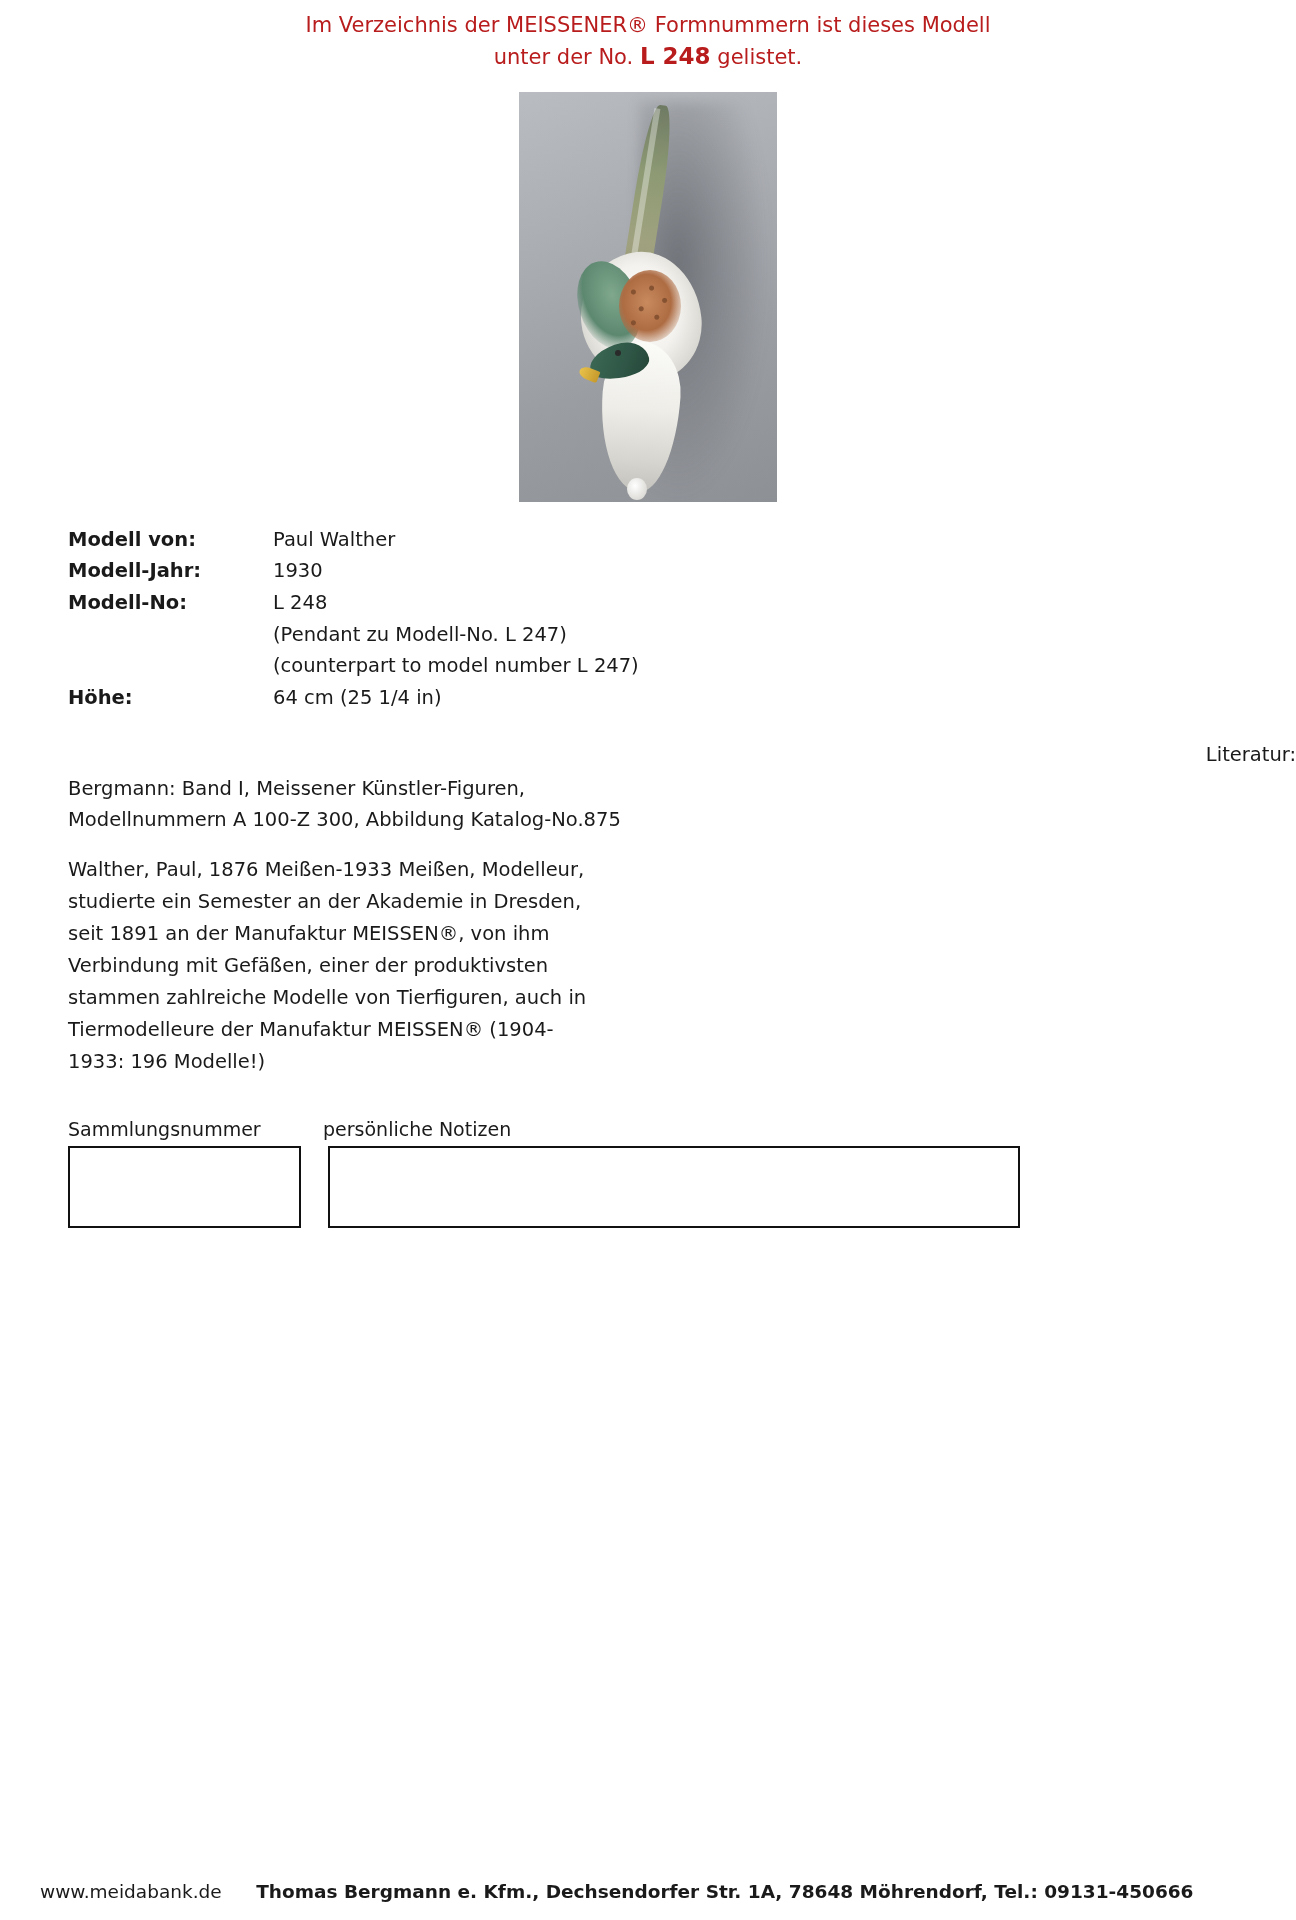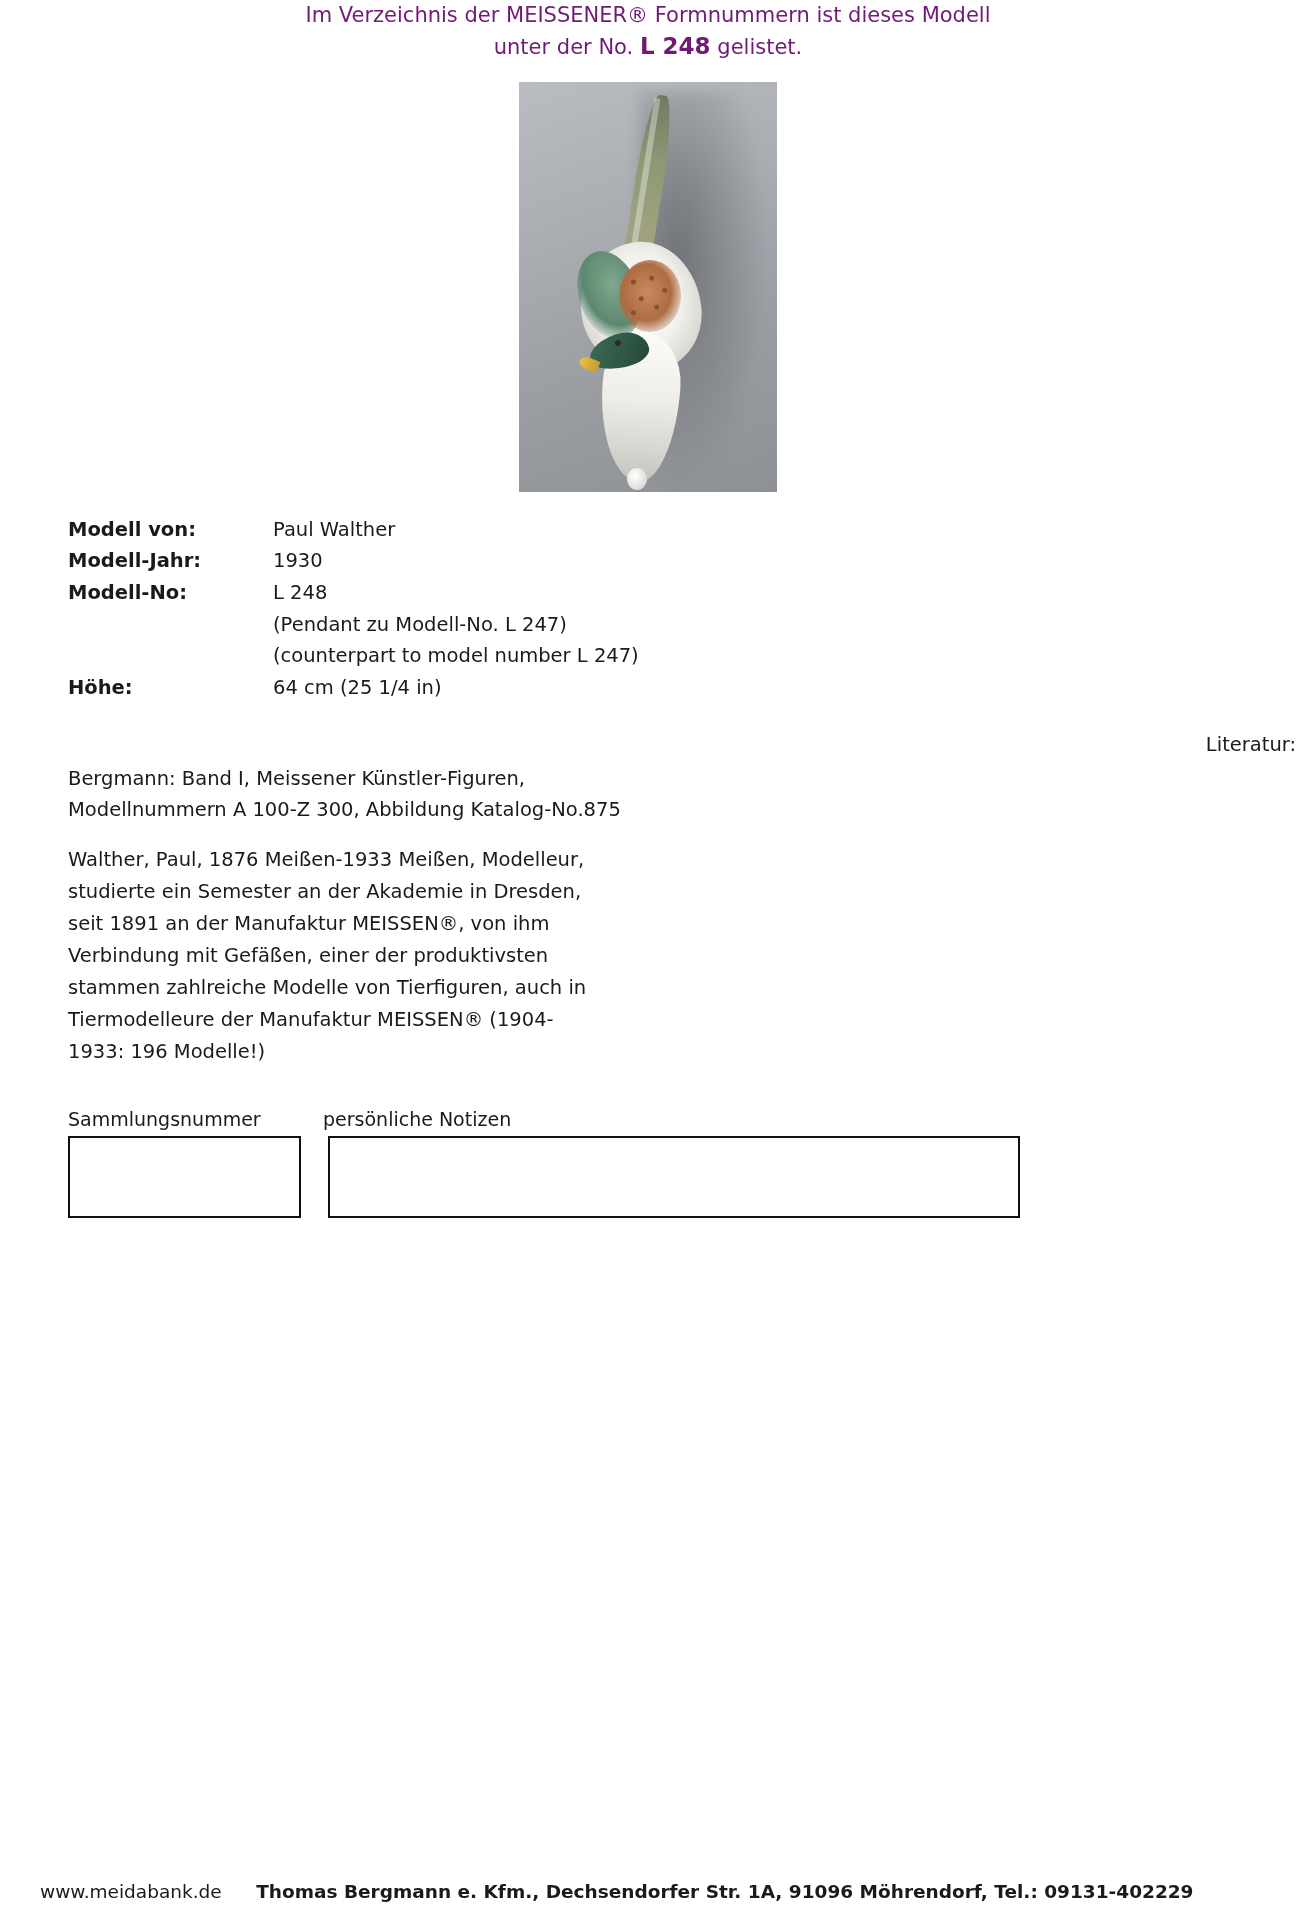--- a/index.html
+++ b/index.html
@@ -19,23 +19,24 @@
   .page {
     position: relative;
     width: 1296px;
     height: 1920px;
     padding: 0;
   }
 
   
   .header {
     text-align: center;
+    padding-top: 10px;
     font-size: 21px;
     line-height: 1.45;
-    color: #701a75;
+    color: #b91c1c;
   }
   .header .line1 { display: block; }
   .header .line2 { display: block; }
   .header .modelno {
     font-weight: bold;
     font-size: 23px;
   }
 
   
   .figure-wrap {
@@ -297,17 +298,17 @@
     <div>persönliche Notizen</div>
   </div>
   <div class="boxes">
     <div class="box-small"></div>
     <div class="box-large"></div>
   </div>
 
   <div class="footer">
     <div class="inner">
       <div class="site">www.meidabank.de</div>
-      <div class="imprint">Thomas Bergmann e. Kfm., Dechsendorfer Str. 1A, 91096 Möhrendorf, Tel.: 09131-402229</div>
+      <div class="imprint">Thomas Bergmann e. Kfm., Dechsendorfer Str. 1A, 78648 Möhrendorf, Tel.: 09131-450666</div>
     </div>
   </div>
 
 </div>
 
 </body></html>

